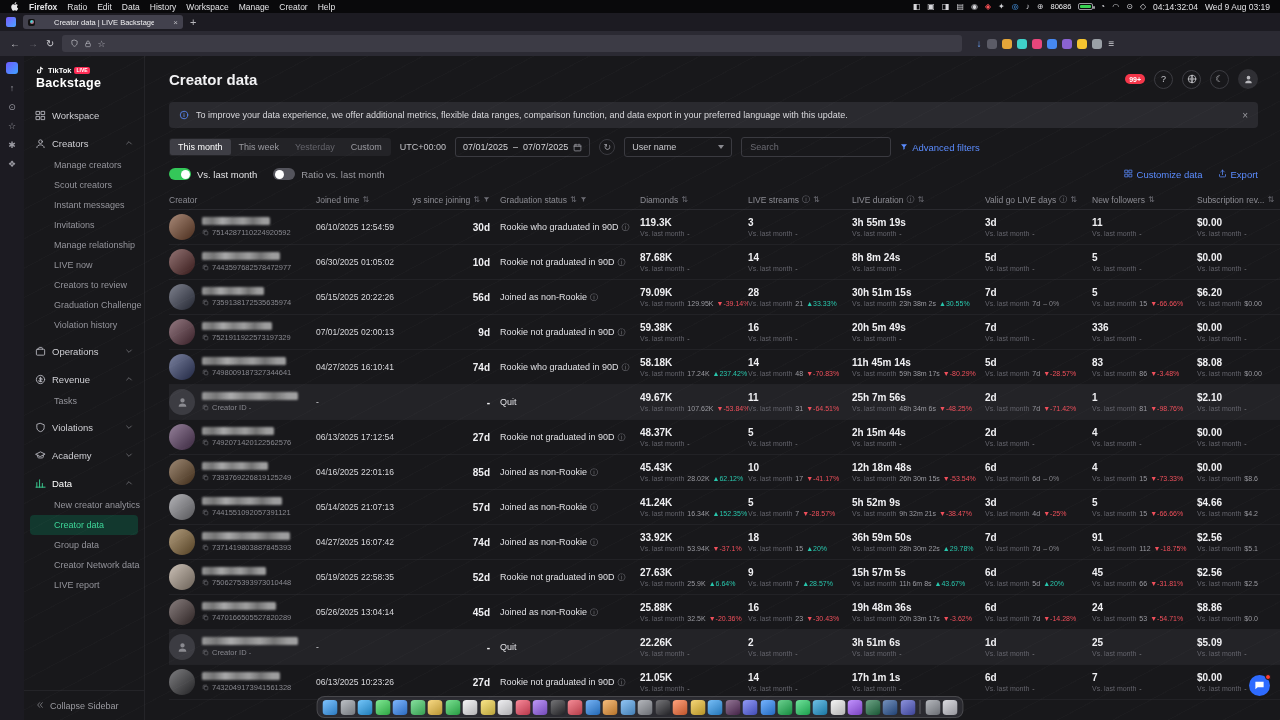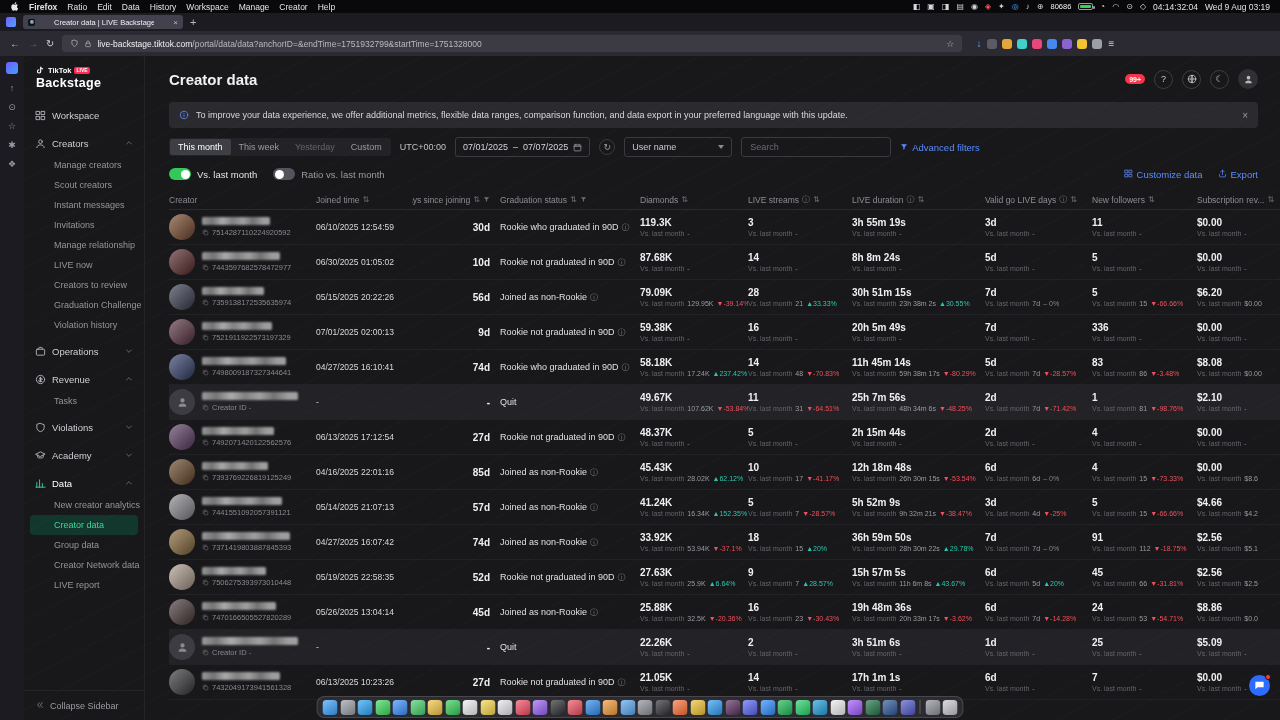--- a/index.html
+++ b/index.html
@@ -215,21 +215,20 @@
           <svg width="9" height="9" viewBox="0 0 24 24" fill="none" stroke="currentColor" stroke-width="2" stroke-linecap="round" stroke-linejoin="round">
             <path d="M12 3l7 2.5v5c0 4.5-3 7.5-7 9-4-1.5-7-4.5-7-9v-5z"></path>
           </svg>
         </span>
       <span class="url-ic" id="ic-lock">
           <svg width="8" height="8" viewBox="0 0 24 24" fill="none" stroke="currentColor" stroke-width="2" stroke-linecap="round" stroke-linejoin="round">
             <rect x="5" y="10" width="14" height="10" rx="2"></rect>
             <path d="M8 10V7a4 4 0 0 1 8 0v3"></path>
           </svg>
         </span>
-      <span class="url-text"><span class="url-domain">live-backstage.tiktok.com</span><span class="url-path">/portal/data/data?anchorID=&amp;endTime=1751932799&amp;startTime=1751328000</span></span>
       <span class="url-star">☆</span>
     </div>
     <div class="tb-right">
       <span class="tb-dl">↓</span>
       <span id="ext-icons" style="display:flex;gap:5px;">
           <span class="ext" style="background: rgb(91, 91, 102);"></span>
           <span class="ext" style="background: rgb(228, 165, 57);"></span>
           <span class="ext" style="background: rgb(63, 208, 201);"></span>
           <span class="ext" style="background: rgb(232, 70, 124);"></span>
           <span class="ext" style="background: rgb(70, 136, 241);"></span>

